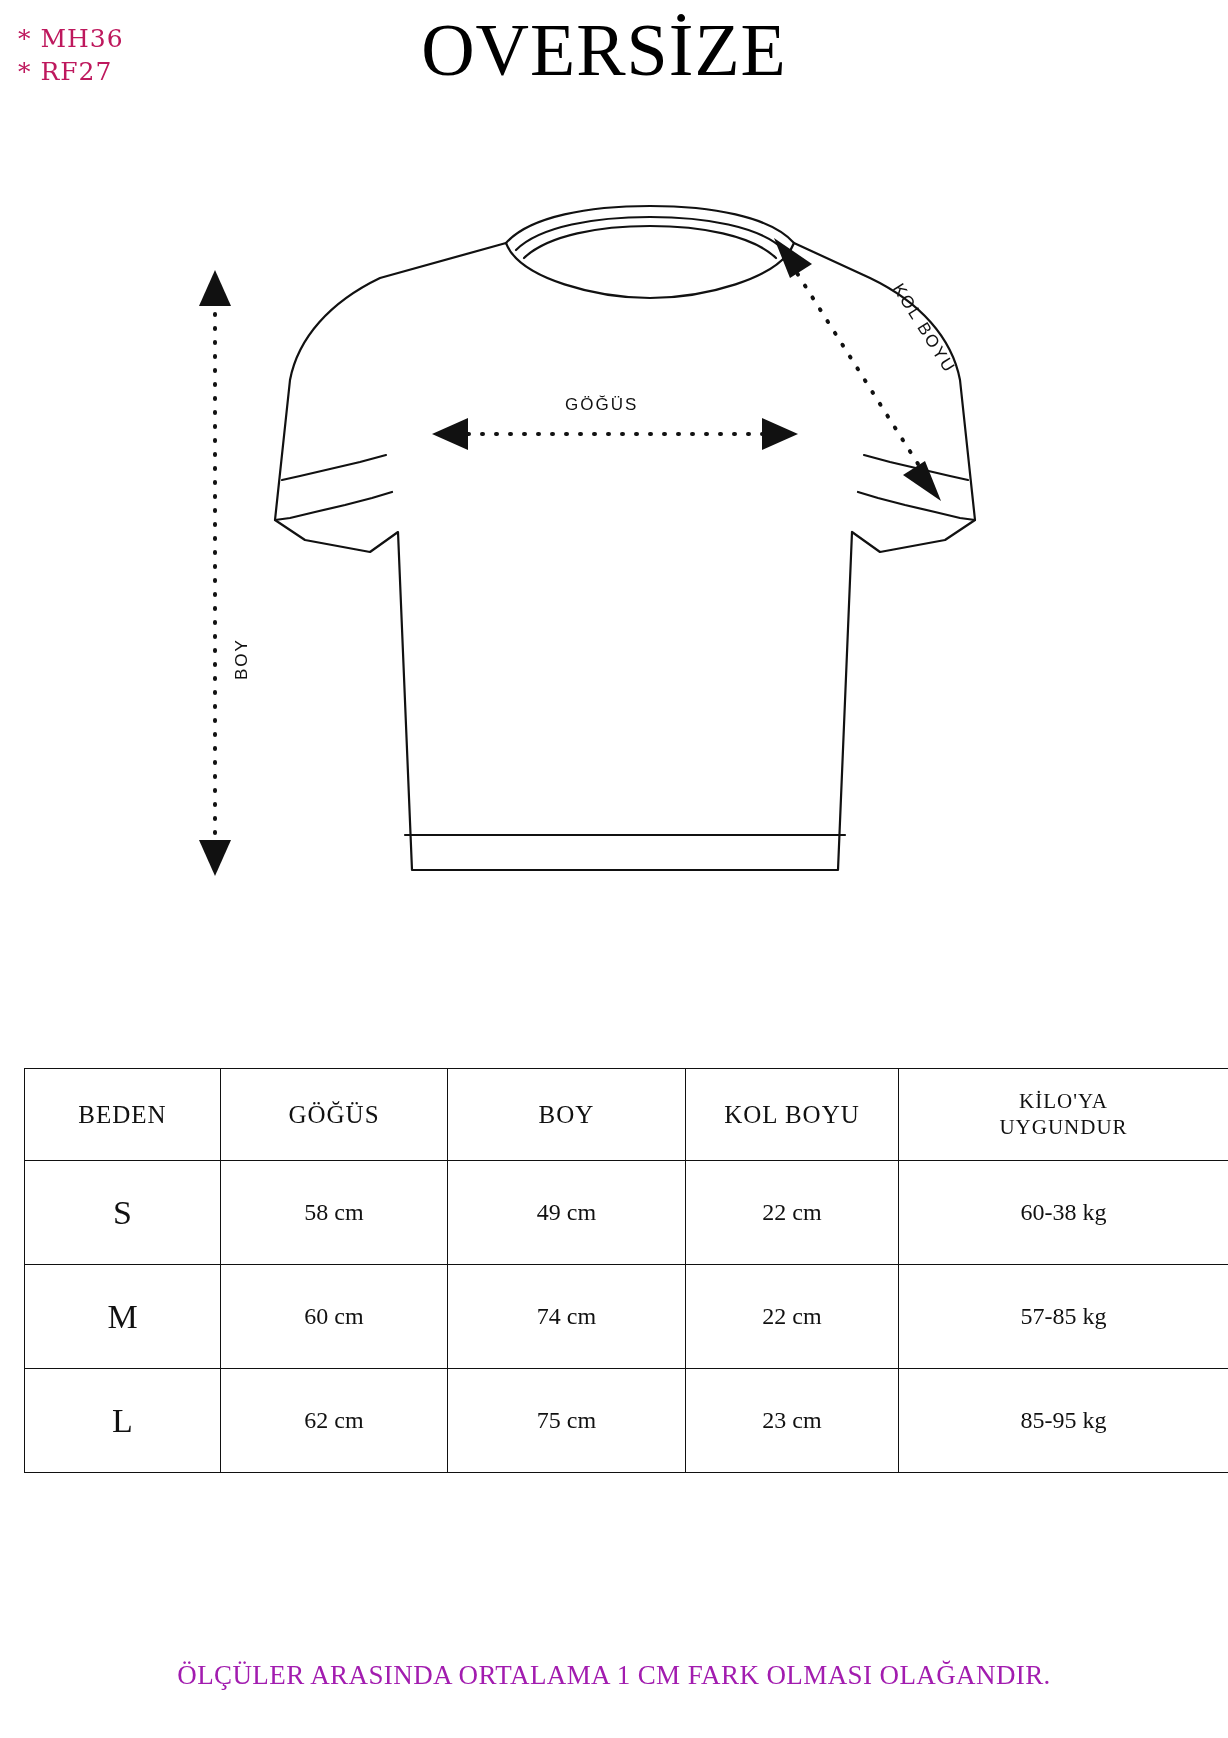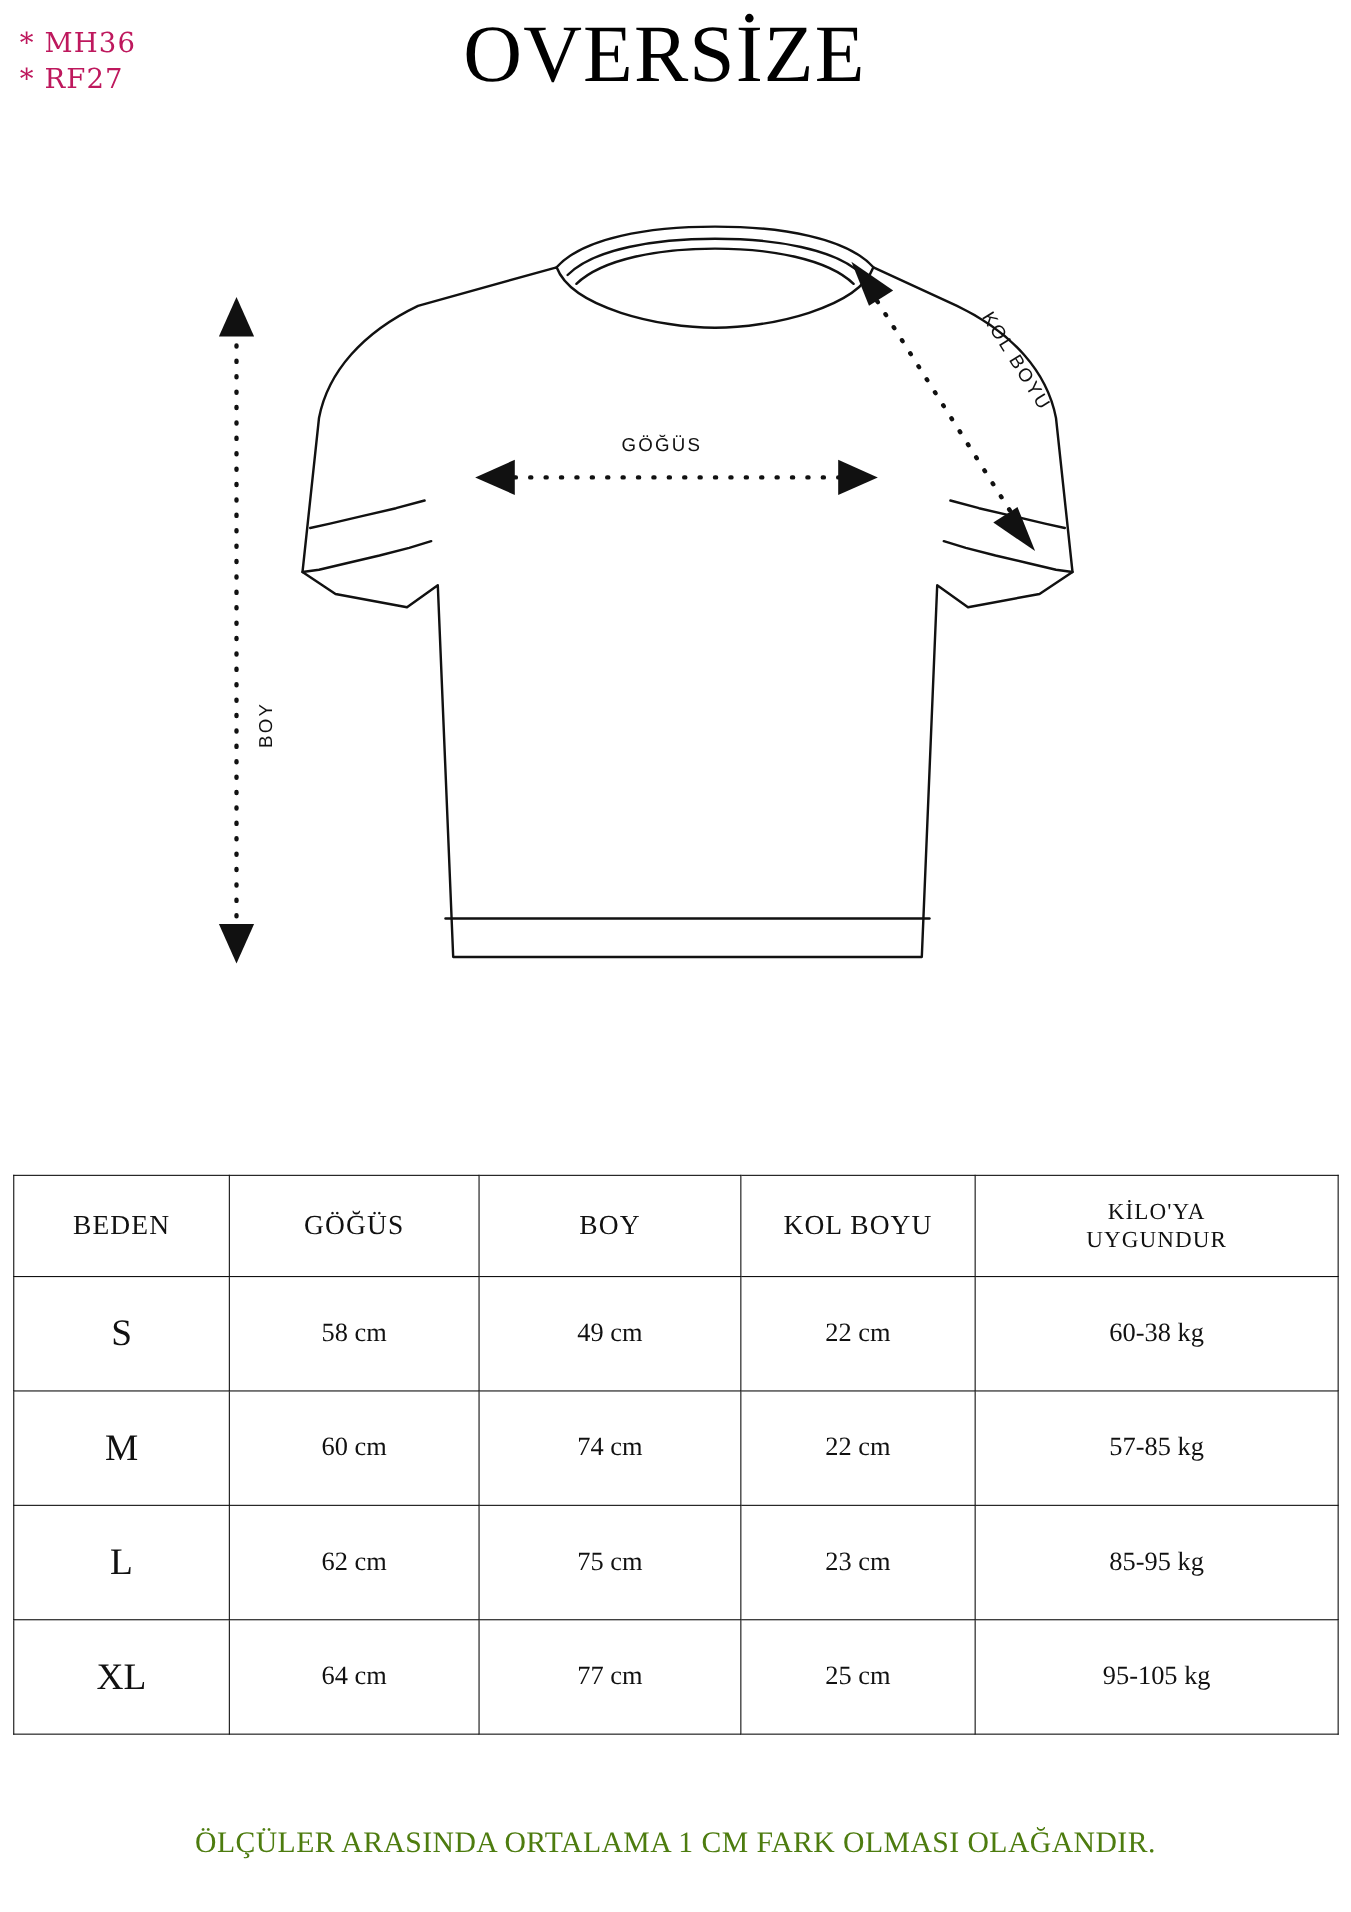--- a/index.html
+++ b/index.html
@@ -59,22 +59,23 @@
     color: #111;
   }
   #label-gogus { top: 215px; left: 565px; }
   #label-boy   { top: 500px; left: 232px; transform: rotate(-90deg); transform-origin: left top; }
   #label-kolboyu { top: 100px; left: 905px; transform: rotate(58deg); transform-origin: left top; }
 
   
   .table-wrap {
     position: absolute;
     top: 1068px;
-    left: 12px;
+    left: 0;
     width: 1204px;
+    padding-left: 24px;
   }
   table.size-table {
     border-collapse: collapse;
     width: 1204px;
     table-layout: fixed;
   }
   table.size-table th,
   table.size-table td {
     border: 1px solid #111;
     text-align: center;
@@ -108,21 +109,21 @@
   col.c5 { width: 330px; }
 
   .footnote {
     position: absolute;
     top: 1660px;
     left: 0;
     width: 1228px;
     text-align: center;
     font-size: 27px;
     letter-spacing: 0.4px;
-    color: #4d7c0f;
+    color: #a21caf;
   }
 </style>
 </head>
 <body>
 
 <div class="codes">
   <div>*  MH36</div>
   <div>*  RF27</div>
 </div>
 
@@ -227,24 +228,17 @@
         <td>22 cm</td>
         <td>57-85 kg</td>
       </tr>
       <tr>
         <td class="beden-cell">L</td>
         <td>62 cm</td>
         <td>75 cm</td>
         <td>23 cm</td>
         <td>85-95 kg</td>
       </tr>
-      <tr>
-        <td class="beden-cell">XL</td>
-        <td>64 cm</td>
-        <td>77 cm</td>
-        <td>25 cm</td>
-        <td>95-105 kg</td>
-      </tr>
     </tbody>
   </table>
 </div>
 
 <div class="footnote">ÖLÇÜLER ARASINDA ORTALAMA 1 CM FARK OLMASI OLAĞANDIR.</div>
 
 </body></html>

